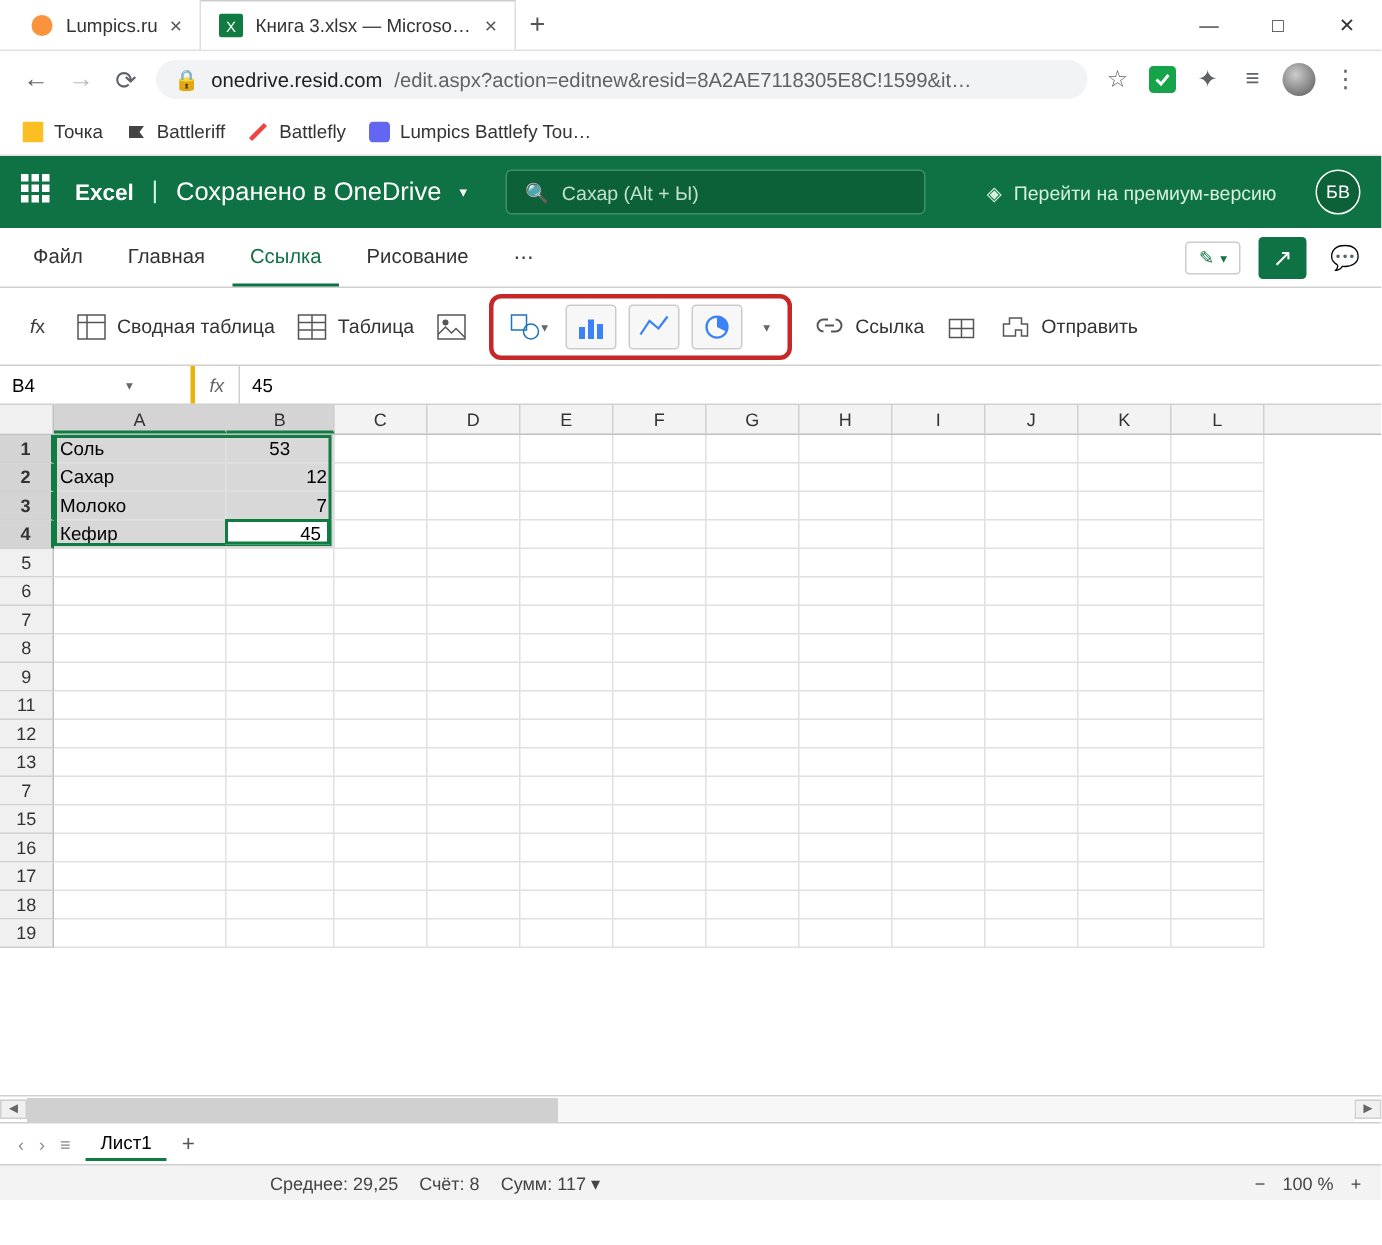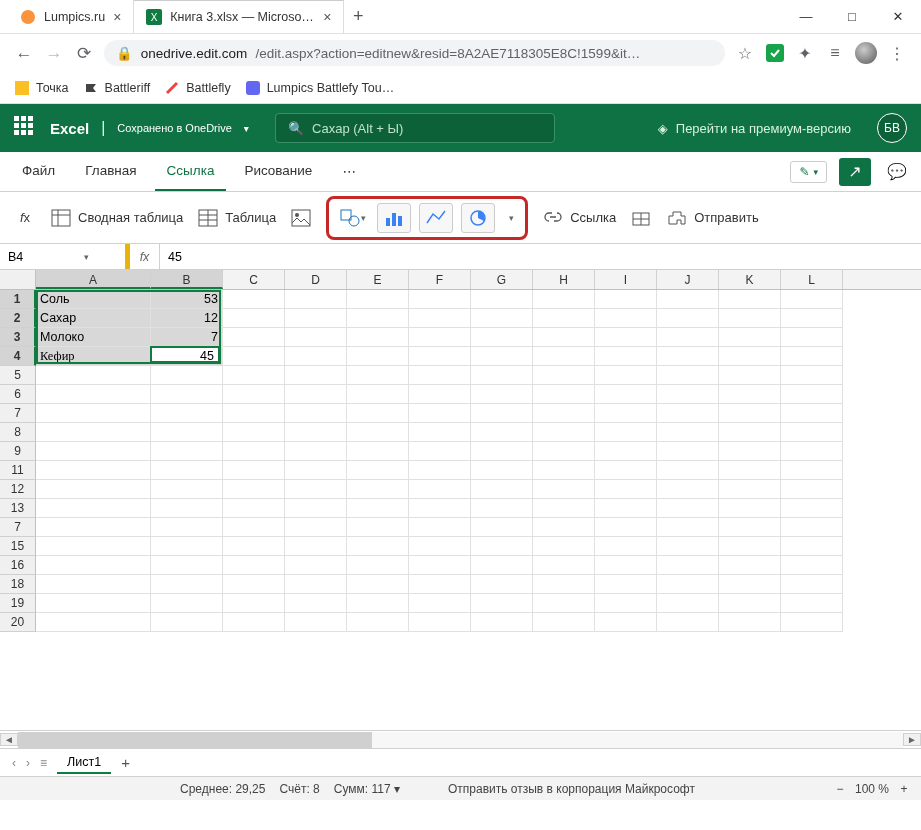--- a/index.html
+++ b/index.html
@@ -26,21 +26,21 @@
 
 .bookmarks { height: 32px; display: flex; align-items: center; gap: 14px; padding: 0 14px; font-size: 12.5px; color: #333; border-bottom: 1px solid #e0e0e0; }
 .bm { display: flex; align-items: center; gap: 6px; }
 .bm .ic { width: 16px; height: 16px; display: inline-flex; align-items: center; justify-content: center; }
 
 
 .xl-header { height: 48px; background: #0f7244; display: flex; align-items: center; gap: 12px; padding: 0 14px; color: #fff; }
 .waffle { width: 24px; height: 24px; display: grid; grid-template-columns: repeat(3,5px); grid-template-rows: repeat(3,5px); gap: 2px; }
 .waffle span { background: #fff; }
 .xl-brand { font-weight: 600; font-size: 15px; }
-.xl-saved { font-size: 11px; }
+.xl-saved { font-size: 17px; }
 .search-pill { flex: 0 0 280px; margin-left: 14px; background: #0c6138; border: 1px solid #3a9168; border-radius: 4px; height: 30px; display: flex; align-items: center; gap: 8px; padding: 0 12px; color: #bfe2cf; font-size: 13px; }
 .premium { margin-left: auto; display: flex; align-items: center; gap: 8px; color: #d6f1df; font-size: 13px; }
 .user-badge { width: 30px; height: 30px; border-radius: 50%; border: 1.5px solid #fff; display: flex; align-items: center; justify-content: center; font-size: 12px; background: #0c6138; margin-left: 14px; }
 
 
 .ribbon-tabs { height: 40px; display: flex; align-items: stretch; border-bottom: 1px solid #d0d0d0; padding: 0 10px; gap: 6px; }
 .rtab { padding: 0 12px; display: flex; align-items: center; font-size: 13.5px; color: #333; border-bottom: 2px solid transparent; }
 .rtab.active { border-bottom-color: #0f7244; color: #0f7244; font-weight: 500; }
 .rtab.open-desktop { color: #333; margin-left: 20px; }
 .ribbon-right { margin-left: auto; display: flex; align-items: center; gap: 12px; }
@@ -53,21 +53,21 @@
 .tool { display: flex; align-items: center; gap: 6px; font-size: 13px; color: #333; }
 .tool .tic { width: 22px; height: 20px; display: inline-flex; align-items: center; justify-content: center; color: #3c3c3c; }
 
 .chart-group { border: 3px solid #c62828; border-radius: 8px; padding: 4px 6px; display: flex; align-items: center; gap: 8px; box-shadow: 0 0 0 1px #fff inset; }
 .chart-group .cg-item { width: 34px; height: 30px; border: 1px solid #ccc; border-radius: 3px; display: flex; align-items: center; justify-content: center; background: #f7f7f7; }
 .chart-group .cg-item.noborder { border-color: transparent; background: transparent; }
 .chart-group .caret { font-size: 9px; color: #666; }
 
 
 .formula-bar { height: 26px; display: flex; align-items: stretch; border-bottom: 1px solid #d0d0d0; font-size: 12.5px; }
-.name-box { width: 130px; border-right: 5px solid #eab308; display: flex; align-items: center; padding: 0 8px; gap: 6px; }
+.name-box { width: 130px; border-right: 3px solid #eab308; display: flex; align-items: center; padding: 0 8px; gap: 6px; }
 .name-box input { border: none; width: 70px; font-size: 12.5px; outline: none; }
 .name-box .dd { font-size: 9px; color: #666; }
 .fx { width: 30px; display: flex; align-items: center; justify-content: center; font-style: italic; color: #666; border-right: 1px solid #d0d0d0; }
 .formula-input { flex: 1; display: flex; align-items: center; padding: 0 8px; }
 
 
 .grid-wrap { position: relative; height: 460px; overflow: hidden; }
 .col-headers { display: flex; height: 20px; background: #f3f3f3; border-bottom: 1px solid #c0c0c0; }
 .corner { width: 36px; border-right: 1px solid #c0c0c0; background: #f0f0f0; }
 .ch { border-right: 1px solid #d0d0d0; text-align: center; font-size: 12px; color: #333; line-height: 20px; }
@@ -136,21 +136,21 @@
     <div>✕</div>
   </div>
 </div>
 
 <div class="addrbar">
   <div class="nav-btn">←</div>
   <div class="nav-btn disabled">→</div>
   <div class="nav-btn">⟳</div>
   <div class="url">
     <span>🔒</span>
-    <span class="host">onedrive.edit.com</span>
+    <span class="host">onedrive.resid.com</span>
     <span>/edit.aspx?action=editnew&amp;resid=8A2AE7118305E8C!1599&amp;it…</span>
   </div>
   <span class="ext-ic">☆</span>
   <span class="ext-ic">
       <svg width="18" height="18">
         <rect width="18" height="18" rx="3" fill="#16a34a"></rect>
         <path d="M5 9l3 3 5-6" stroke="#fff" stroke-width="2" fill="none"></path>
       </svg>
     </span>
   <span class="ext-ic">✦</span>
@@ -359,21 +359,21 @@
     <div class="ch col-def">H</div>
     <div class="ch col-def">I</div>
     <div class="ch col-def">J</div>
     <div class="ch col-def">K</div>
     <div class="ch col-def">L</div>
   </div>
   <div class="rows" id="rows">
       <div class="row">
         <div class="rh sel">1</div>
         <div class="cell sel" style="width: 115px;">Соль</div>
-        <div class="cell sel num" style="width: 72px;">53</div>
+        <div class="cell sel num" style="width: 72px; text-align: center;">53</div>
         <div class="cell" style="width: 62px;"></div>
         <div class="cell" style="width: 62px;"></div>
         <div class="cell" style="width: 62px;"></div>
         <div class="cell" style="width: 62px;"></div>
         <div class="cell" style="width: 62px;"></div>
         <div class="cell" style="width: 62px;"></div>
         <div class="cell" style="width: 62px;"></div>
         <div class="cell" style="width: 62px;"></div>
         <div class="cell" style="width: 62px;"></div>
         <div class="cell" style="width: 62px;"></div>
@@ -403,21 +403,21 @@
         <div class="cell" style="width: 62px;"></div>
         <div class="cell" style="width: 62px;"></div>
         <div class="cell" style="width: 62px;"></div>
         <div class="cell" style="width: 62px;"></div>
         <div class="cell" style="width: 62px;"></div>
         <div class="cell" style="width: 62px;"></div>
         <div class="cell" style="width: 62px;"></div>
       </div>
       <div class="row">
         <div class="rh sel">4</div>
-        <div class="cell sel" style="width: 115px; font-family: Liberation Serif, serif;">Кефир</div>
+        <div class="cell sel" style="width: 115px;">Кефир</div>
         <div class="cell sel num" style="width: 72px;">45</div>
         <div class="cell" style="width: 62px;"></div>
         <div class="cell" style="width: 62px;"></div>
         <div class="cell" style="width: 62px;"></div>
         <div class="cell" style="width: 62px;"></div>
         <div class="cell" style="width: 62px;"></div>
         <div class="cell" style="width: 62px;"></div>
         <div class="cell" style="width: 62px;"></div>
         <div class="cell" style="width: 62px;"></div>
         <div class="cell" style="width: 62px;"></div>
@@ -582,51 +582,51 @@
         <div class="cell" style="width: 62px;"></div>
         <div class="cell" style="width: 62px;"></div>
         <div class="cell" style="width: 62px;"></div>
         <div class="cell" style="width: 62px;"></div>
         <div class="cell" style="width: 62px;"></div>
         <div class="cell" style="width: 62px;"></div>
         <div class="cell" style="width: 62px;"></div>
         <div class="cell" style="width: 62px;"></div>
       </div>
       <div class="row">
+        <div class="rh">17</div>
+        <div class="cell" style="width: 115px;"></div>
+        <div class="cell num" style="width: 72px;"></div>
+        <div class="cell" style="width: 62px;"></div>
+        <div class="cell" style="width: 62px;"></div>
+        <div class="cell" style="width: 62px;"></div>
+        <div class="cell" style="width: 62px;"></div>
+        <div class="cell" style="width: 62px;"></div>
+        <div class="cell" style="width: 62px;"></div>
+        <div class="cell" style="width: 62px;"></div>
+        <div class="cell" style="width: 62px;"></div>
+        <div class="cell" style="width: 62px;"></div>
+        <div class="cell" style="width: 62px;"></div>
+      </div>
+      <div class="row">
         <div class="rh">18</div>
         <div class="cell" style="width: 115px;"></div>
         <div class="cell num" style="width: 72px;"></div>
         <div class="cell" style="width: 62px;"></div>
         <div class="cell" style="width: 62px;"></div>
         <div class="cell" style="width: 62px;"></div>
         <div class="cell" style="width: 62px;"></div>
         <div class="cell" style="width: 62px;"></div>
         <div class="cell" style="width: 62px;"></div>
         <div class="cell" style="width: 62px;"></div>
         <div class="cell" style="width: 62px;"></div>
         <div class="cell" style="width: 62px;"></div>
         <div class="cell" style="width: 62px;"></div>
       </div>
       <div class="row">
         <div class="rh">19</div>
-        <div class="cell" style="width: 115px;"></div>
-        <div class="cell num" style="width: 72px;"></div>
-        <div class="cell" style="width: 62px;"></div>
-        <div class="cell" style="width: 62px;"></div>
-        <div class="cell" style="width: 62px;"></div>
-        <div class="cell" style="width: 62px;"></div>
-        <div class="cell" style="width: 62px;"></div>
-        <div class="cell" style="width: 62px;"></div>
-        <div class="cell" style="width: 62px;"></div>
-        <div class="cell" style="width: 62px;"></div>
-        <div class="cell" style="width: 62px;"></div>
-        <div class="cell" style="width: 62px;"></div>
-      </div>
-      <div class="row">
-        <div class="rh">20</div>
         <div class="cell" style="width: 115px;"></div>
         <div class="cell num" style="width: 72px;"></div>
         <div class="cell" style="width: 62px;"></div>
         <div class="cell" style="width: 62px;"></div>
         <div class="cell" style="width: 62px;"></div>
         <div class="cell" style="width: 62px;"></div>
         <div class="cell" style="width: 62px;"></div>
         <div class="cell" style="width: 62px;"></div>
         <div class="cell" style="width: 62px;"></div>
         <div class="cell" style="width: 62px;"></div>
@@ -653,19 +653,18 @@
   <div class="sheet-tab">Лист1</div>
   <span class="sheet-add">+</span>
 </div>
 
 <div class="status-bar">
   <div class="status-stats">
     <span><span>Среднее:</span> <span>29,25</span></span>
     <span><span>Счёт:</span> <span>8</span></span>
     <span><span>Сумм:</span> <span>117</span> ▾</span>
   </div>
-  <div class="status-feedback">Отправить отзыв в корпорация Майкрософт</div>
   <div class="zoom">
     <span class="zoom-btn">−</span>
     <span>100 %</span>
     <span class="zoom-btn">+</span>
   </div>
 </div>
 
 </body></html>

